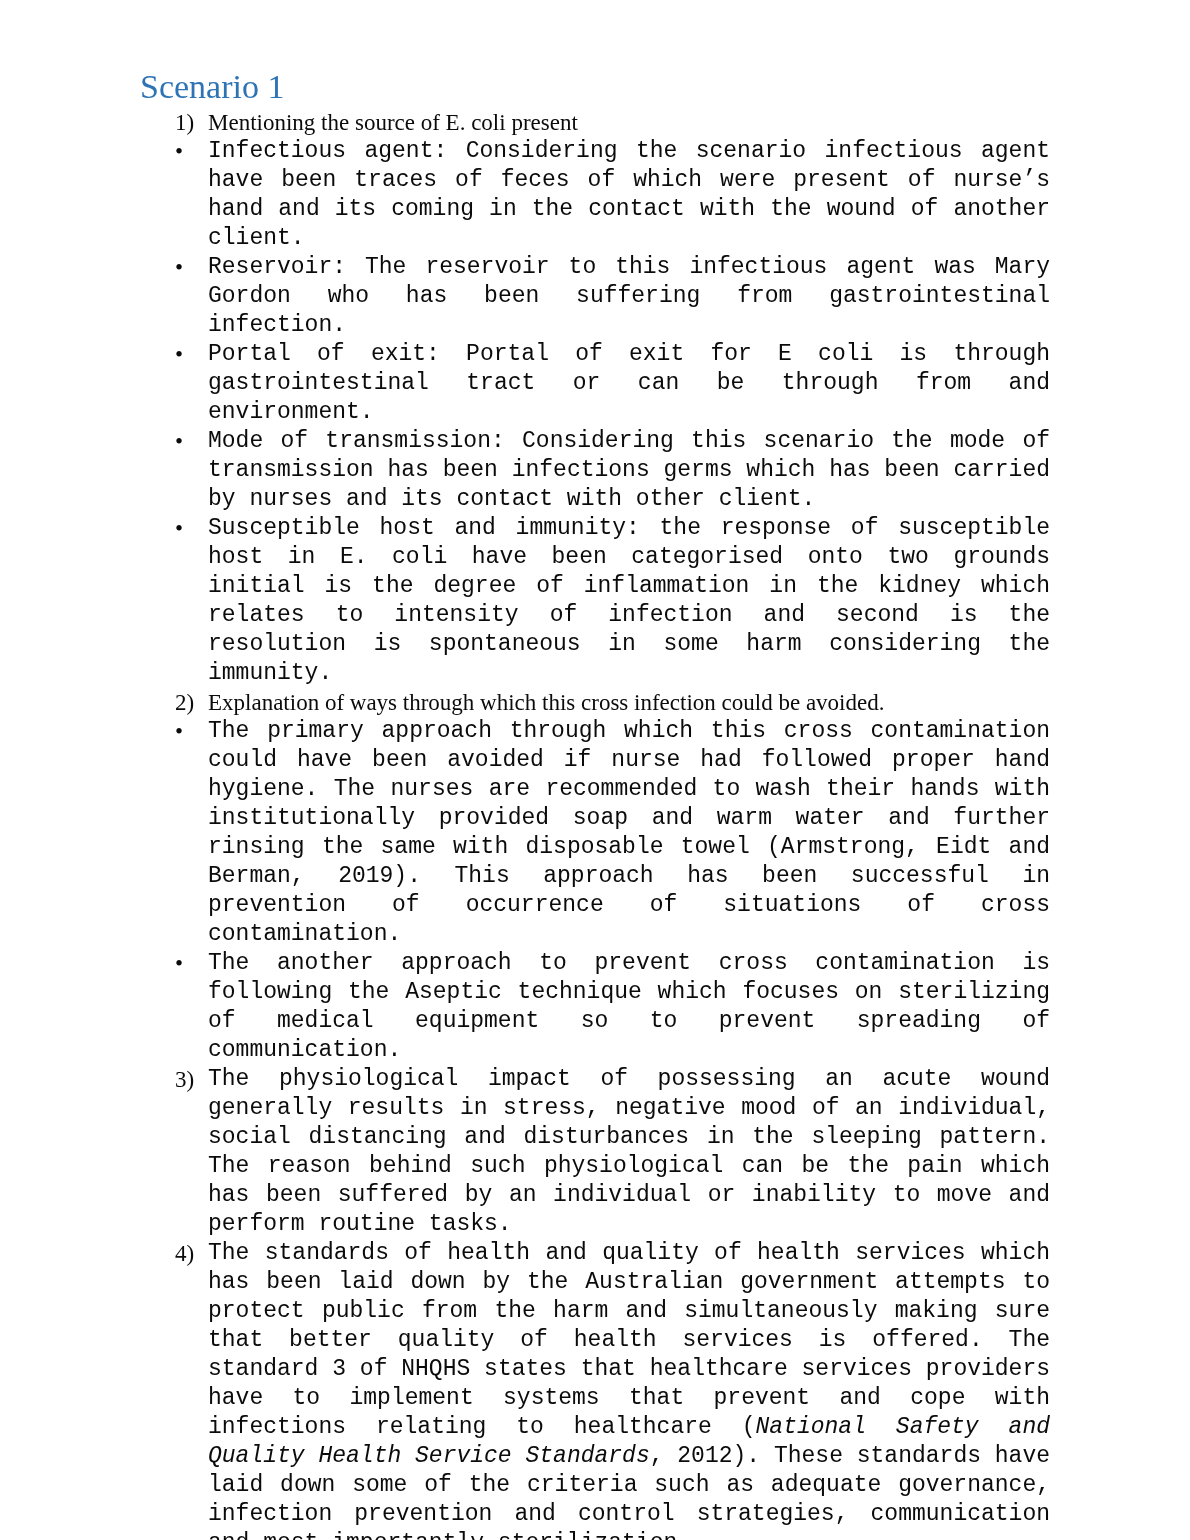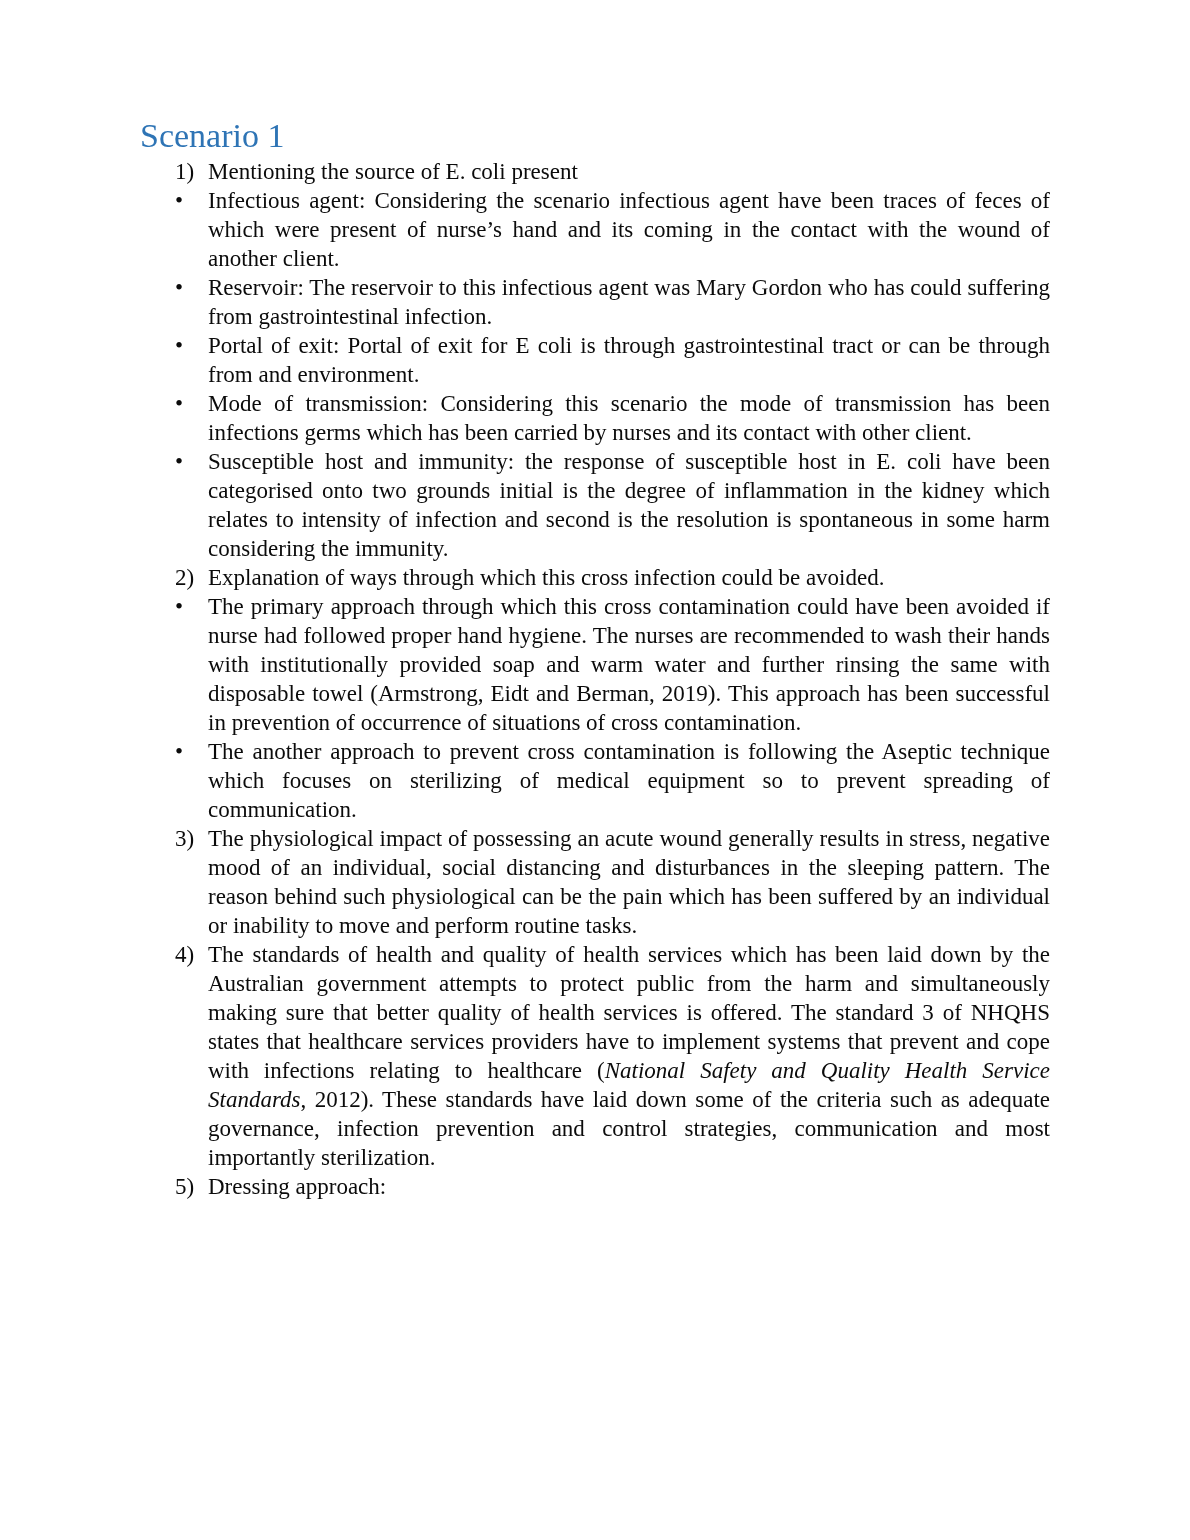--- a/index.html
+++ b/index.html
@@ -2,21 +2,21 @@
 <html><head>
 <meta charset="utf-8">
 <style>
   html, body { margin: 0; padding: 0; background: #ffffff; }
   body { width: 1190px; height: 1540px; overflow: hidden; }
 
   .page {
     box-sizing: border-box;
     width: 1190px;
     height: 1540px;
-    padding: 116px 140px 0 140px;
+    padding: 67px 140px 0 140px;
     background: #ffffff;
     font-family: "Liberation Serif", serif;
     color: #0b0b0b;
   }
 
   .heading {
     font-family: "Liberation Serif", serif;
     font-weight: 400;
     font-size: 34px;
     line-height: 39px;
@@ -37,41 +37,42 @@
 
   .item .text {
     flex: 1;
     font-size: 23px;
     line-height: 29px;
   }
 
   .item.justify .text {
     text-align: justify;
     text-justify: inter-word;
+    font-family: Liberation Mono, monospace;
   }
 
   .run-italic { font-style: italic; }
 </style>
 </head>
 <body>
 
 <div class="page" style="color: rgb(11, 11, 11);">
   <h1 class="heading" style="color: rgb(46, 116, 181);">Scenario 1</h1>
   <div class="doc-list">
       <div class="item">
         <span class="marker">1)</span>
         <span class="text"><span>Mentioning the source of E. coli present</span></span>
       </div>
       <div class="item justify">
         <span class="marker">•</span>
         <span class="text"><span>Infectious agent: Considering the scenario infectious agent have been traces of feces of which were present of nurse’s hand and its coming in the contact with the wound of another client.</span></span>
       </div>
       <div class="item justify">
         <span class="marker">•</span>
-        <span class="text"><span>Reservoir: The reservoir to this infectious agent was Mary Gordon who has could suffering from gastrointestinal infection.</span></span>
+        <span class="text"><span>Reservoir: The reservoir to this infectious agent was Mary Gordon who has been suffering from gastrointestinal infection.</span></span>
       </div>
       <div class="item justify">
         <span class="marker">•</span>
         <span class="text"><span>Portal of exit: Portal of exit for E coli is through gastrointestinal tract or can be through from and environment.</span></span>
       </div>
       <div class="item justify">
         <span class="marker">•</span>
         <span class="text"><span>Mode of transmission: Considering this scenario the mode of transmission has been infections germs which has been carried by nurses and its contact with other client.</span></span>
       </div>
       <div class="item justify">

